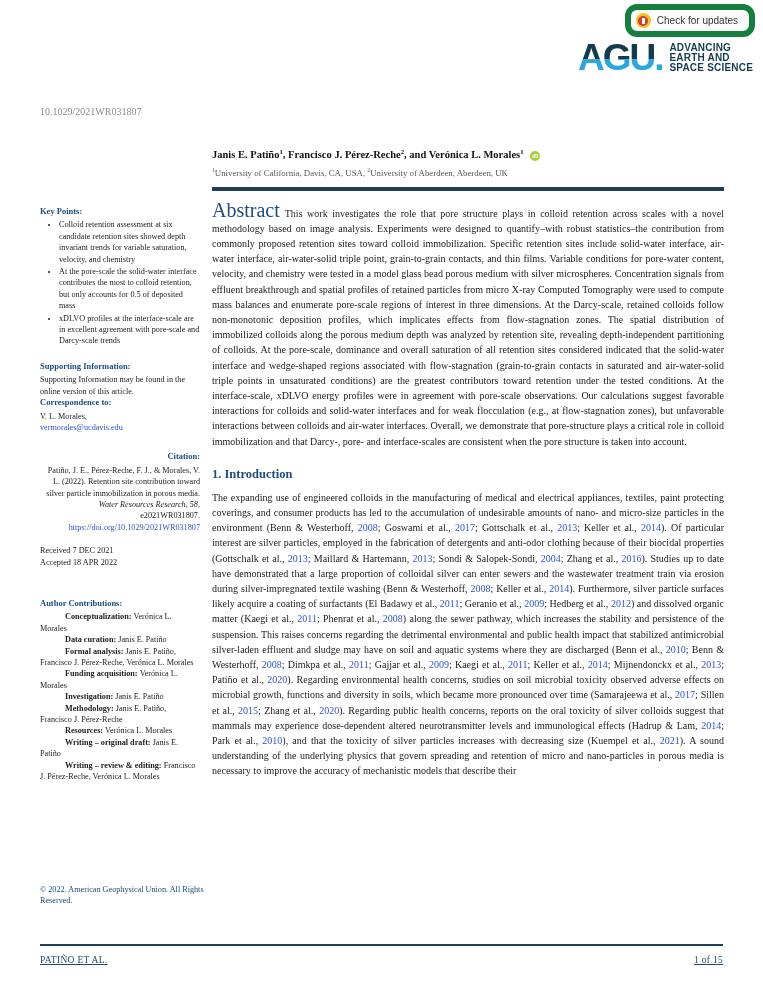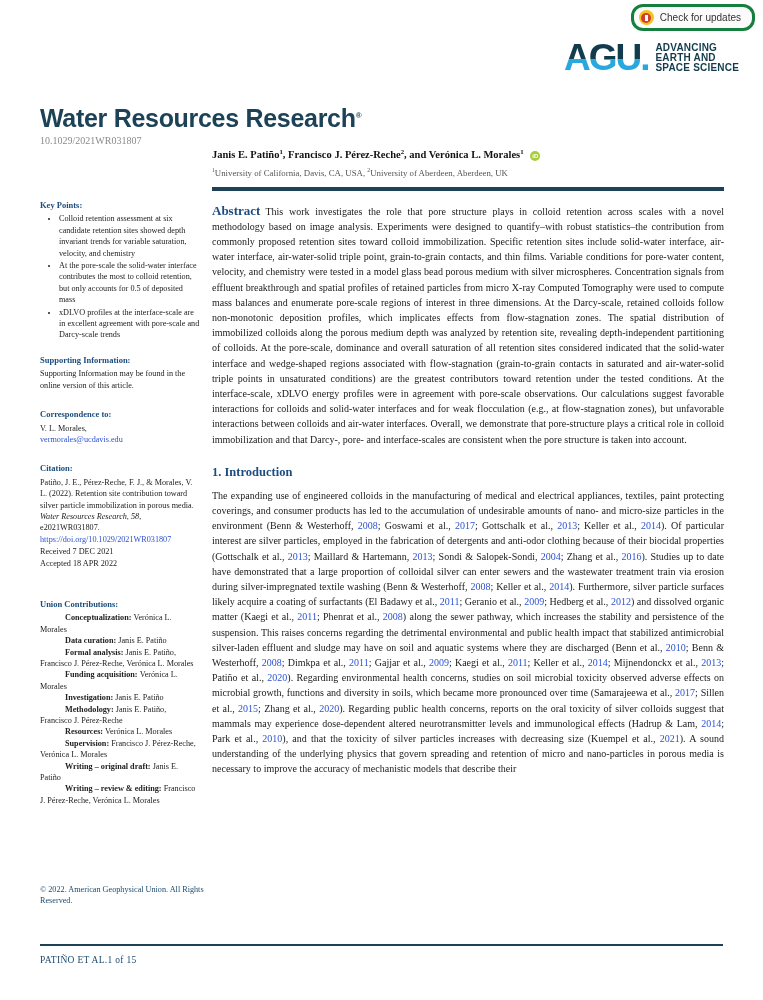--- a/index.html
+++ b/index.html
@@ -1,84 +1,84 @@
 <!DOCTYPE html>
 <html><head>
 <meta charset="utf-8">
 <style>
   html,body{margin:0;padding:0;background:#ffffff;}
   .page{position:relative;width:763px;height:1000px;background:#fff;overflow:hidden;
         font-family:"Liberation Serif",serif;color:#1a1a1a;}
 
   
   .check-btn{position:absolute;top:4px;right:8px;display:flex;align-items:center;gap:6px;
-             border:3px solid #15803d;border-radius:12px;background:#fbfbfb;
+             border:6px solid #15803d;border-radius:12px;background:#fbfbfb;
              padding:3px 11px 3px 5px;font-family:"Liberation Sans",sans-serif;
              font-size:10px;color:#333;cursor:pointer;}
   .cm-outer{width:15px;height:15px;border-radius:50%;background:#f6c31c;
             display:flex;align-items:center;justify-content:center;}
   .cm-inner{width:10px;height:10px;border-radius:50%;background:#cf3d33;position:relative;}
   .cm-inner::after{content:"";position:absolute;left:3.5px;top:2px;width:3px;height:6px;background:#fff;}
 
   
-  .agu-logo{position:absolute;top:38px;right:24px;display:flex;align-items:center;gap:7px;}
+  .agu-logo{position:absolute;top:38px;right:10px;display:flex;align-items:center;gap:7px;}
   .agu-word{position:relative;font-family:"Liberation Sans",sans-serif;font-weight:bold;
             font-size:37px;line-height:40px;letter-spacing:-2px;}
   .agu-top{color:#123c4d;clip-path:inset(0 0 46% 0);display:inline-block;}
   .agu-bot{position:absolute;left:0;top:0;color:#29a8df;clip-path:inset(54% 0 0 0);}
   .agu-tagline{font-family:"Liberation Sans",sans-serif;font-weight:bold;font-size:10px;
                line-height:10px;color:#123c4d;letter-spacing:0.2px;}
 
   
   .masthead{position:absolute;left:40px;top:104px;}
   .journal-title{font-family:"Liberation Sans",sans-serif;font-weight:bold;font-size:25px;
                  color:#1d4257;letter-spacing:-0.3px;}
   .journal-title sup{font-size:8px;vertical-align:super;}
   .article-type{margin-top:11px;font-weight:bold;font-size:11px;color:#1b4d7e;letter-spacing:0.4px;}
   .doi{margin-top:2px;font-size:10px;color:#8a8a8a;}
 
   
-  .sidebar{position:absolute;left:40px;top:200px;width:160px;font-size:8.2px;
+  .sidebar{position:absolute;left:40px;top:206px;width:160px;font-size:8.2px;
            line-height:11.4px;color:#222;}
   .sb-h{font-weight:bold;color:#1b4d7e;font-size:8.5px;margin:0 0 2px 0;}
   .kp-list{margin:2px 0 0 0;padding-left:11px;}
   .kp-list li{margin-bottom:1px;margin-left:8px;}
   .sb-sec-kp{margin-bottom:14px;}
-  .sb-sec-si{margin-bottom:18px;font-family:Liberation Serif, serif;}
+  .sb-sec-si{font-family:Liberation Serif, serif;}
   .sb-sec-corr{margin-bottom:18px;}
-  .sb-sec-cit{margin-bottom:1px;}
+  .sb-sec-cit{margin-bottom:12px;text-align:right;}
   .sb-sec-recv{margin-bottom:30px;}
   .copyright{position:absolute;left:40px;top:884px;width:168px;font-size:8.2px;
              line-height:11.4px;color:#1b4a6e;}
 
   
   .main{position:absolute;left:212px;top:140px;width:512px;}
   .article-title{font-size:17px;line-height:21.5px;font-weight:bold;color:#1c4c80;}
   .authors{margin-top:9px;font-size:10.5px;font-weight:bold;color:#111;}
   .orcid{display:inline-block;width:10px;height:10px;border-radius:50%;background:#a6ce39;
          color:#fff;font-family:"Liberation Sans",sans-serif;font-size:6px;font-weight:bold;
          text-align:center;line-height:10px;vertical-align:baseline;margin-left:4px;cursor:pointer;}
   .affiliations{margin-top:7px;font-size:8.8px;color:#555;}
   .rule{margin-top:9px;height:3.5px;background:#1d4257;}
   .body-text{font-size:10px;line-height:15.2px;text-align:justify;color:#1a1a1a;}
   .abstract{margin-top:12px;}
-  .abstract-label{font-size:13px;font-weight:bold;color:#1c4c80;padding-right:5px;}
+  .abstract-label{font-size:20px;font-weight:normal;color:#1c4c80;padding-right:5px;}
   .section-heading{margin-top:18px;font-size:12.5px;font-weight:bold;color:#1c4c80;}
   .intro-par{margin-top:8px;}
 
   
   .seg-c{color:#2d53cf;cursor:pointer;}
   .seg-i{font-style:italic;}
   .seg-b{font-weight:bold;padding-left:25px;}
   .seg-s{vertical-align:super;font-size:0.65em;line-height:0;}
 
   
   .footer-rule{position:absolute;left:40px;right:40px;top:944px;height:1.5px;background:#1d4257;}
   .footer-text{position:absolute;left:40px;right:40px;top:955px;display:flex;
-               font-size:9.5px;color:#1b4a6e;letter-spacing:0.3px;}
+               justify-content:space-between;font-size:9.5px;color:#1b4a6e;letter-spacing:0.3px;text-decoration:underline;}
 </style>
 </head>
 <body>
 
 <div class="page">
 
   <div class="check-btn">
     <span class="cm-outer">
         <span class="cm-inner"></span>
       </span>
@@ -90,23 +90,20 @@
       <span class="agu-top">AGU.</span><span class="agu-bot">AGU.</span>
     </span>
     <span class="agu-tagline">
       <div>ADVANCING</div>
       <div>EARTH AND</div>
       <div>SPACE SCIENCE</div>
     </span>
   </div>
 
   <div class="masthead">
-    <div class="journal-title">
-      <span>Water Resources Research</span><sup>®</sup>
-    </div>
     <div class="doi">10.1029/2021WR031807</div>
   </div>
 
   <div class="sidebar">
     <div class="sb-sec-kp">
       <div class="sb-h">Key Points:</div>
       <ul class="kp-list">
         <li>Colloid retention assessment at six candidate retention sites showed depth invariant trends for variable saturation, velocity, and chemistry</li>
         <li>At the pore-scale the solid-water interface contributes the most to colloid retention, but only accounts for 0.5 of deposited mass</li>
         <li>xDLVO profiles at the interface-scale are in excellent agreement with pore-scale and Darcy-scale trends</li>
@@ -128,29 +125,28 @@
       <div class="sb-h">Citation:</div>
       <div>Patiño, J. E., Pérez-Reche, F. J., &amp; Morales, V. L. (2022). Retention site contribution toward silver particle immobilization in porous media. <span class="seg-i">Water Resources Research</span>, <span class="seg-i">58</span>, e2021WR031807. <span class="seg-c">https://doi.org/10.1029/2021WR031807</span></div>
     </div>
 
     <div class="sb-sec-recv">
       <div>Received 7 DEC 2021</div>
       <div>Accepted 18 APR 2022</div>
     </div>
 
     <div>
-      <div class="sb-h">Union Contributions:</div>
+      <div class="sb-h">Author Contributions:</div>
       <div><span class="seg-b">Conceptualization: </span>Verónica L. Morales</div>
       <div><span class="seg-b">Data curation: </span>Janis E. Patiño</div>
       <div><span class="seg-b">Formal analysis: </span>Janis E. Patiño, Francisco J. Pérez-Reche, Verónica L. Morales</div>
       <div><span class="seg-b">Funding acquisition: </span>Verónica L. Morales</div>
       <div><span class="seg-b">Investigation: </span>Janis E. Patiño</div>
       <div><span class="seg-b">Methodology: </span>Janis E. Patiño, Francisco J. Pérez-Reche</div>
       <div><span class="seg-b">Resources: </span>Verónica L. Morales</div>
-      <div><span class="seg-b">Supervision: </span>Francisco J. Pérez-Reche, Verónica L. Morales</div>
       <div><span class="seg-b">Writing – original draft: </span>Janis E. Patiño</div>
       <div><span class="seg-b">Writing – review &amp; editing: </span>Francisco J. Pérez-Reche, Verónica L. Morales</div>
     </div>
   </div>
 
   <div class="copyright">© 2022. American Geophysical Union. All Rights Reserved.</div>
 
   <div class="main">
 
     <div class="authors">

